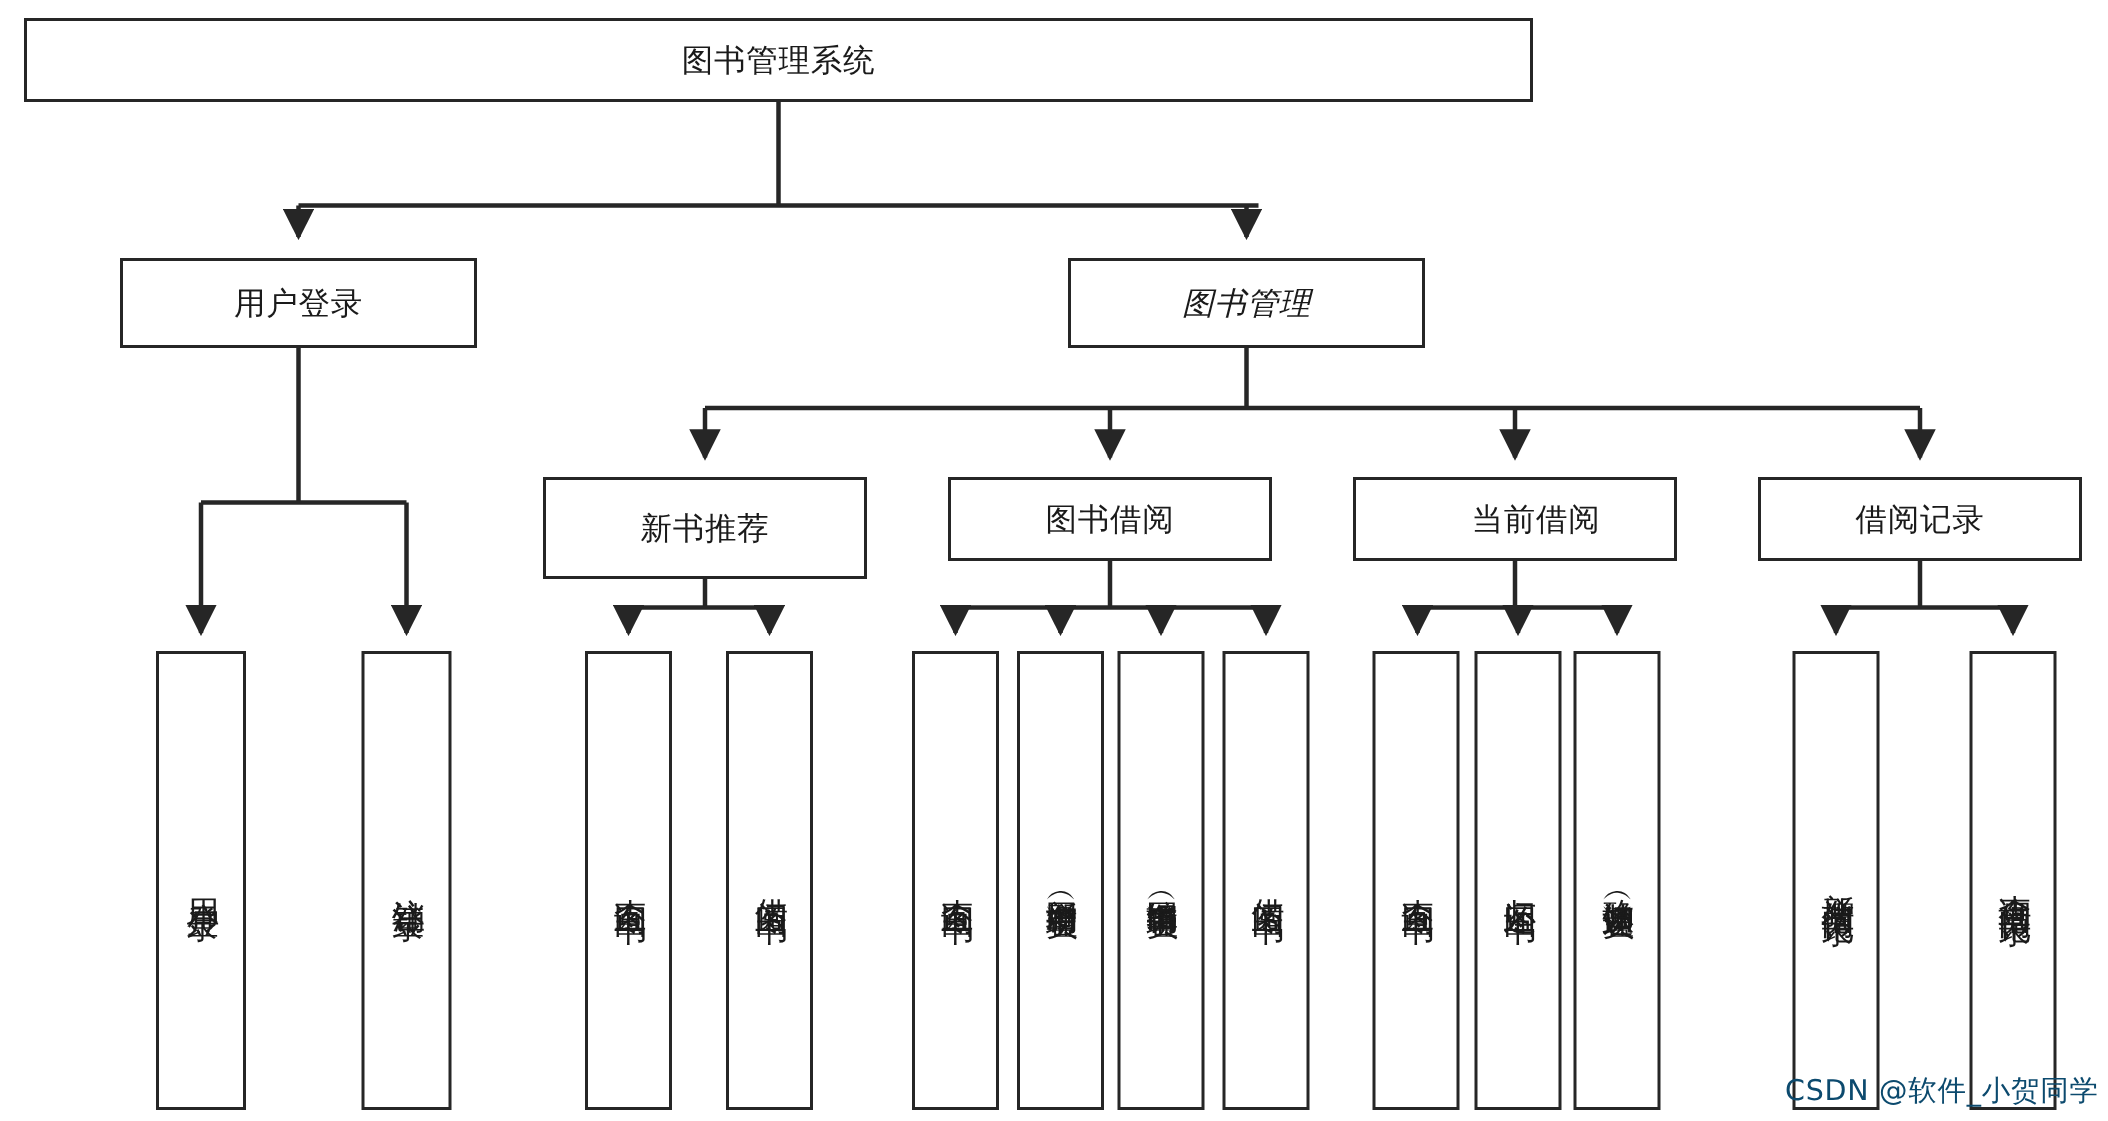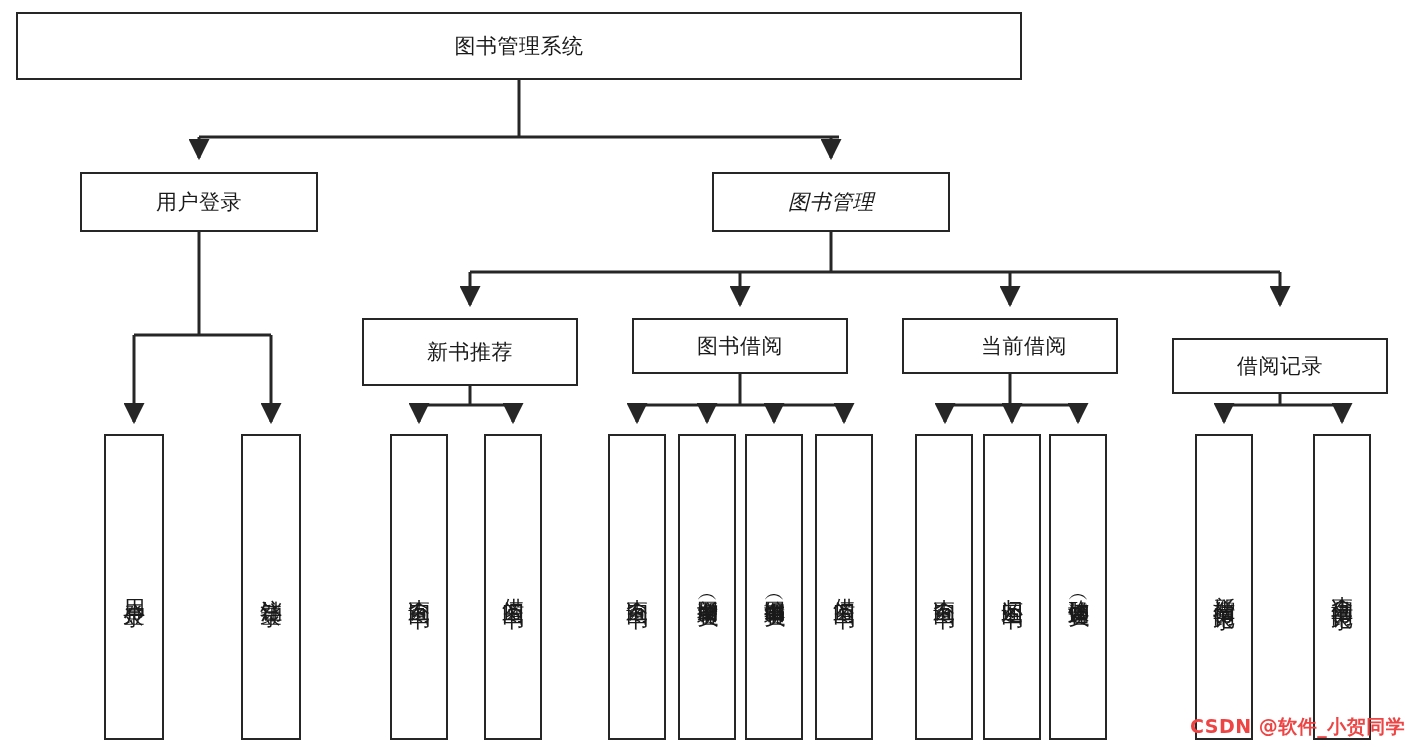--- a/index.html
+++ b/index.html
@@ -57,24 +57,23 @@
     letter-spacing: 3px;
     white-space: nowrap;
   }
   .node.vert.tight .label {
     letter-spacing: 1px;
     font-size: 21px;
   }
   .watermark {
     position: absolute;
     font-size: 19px;
-    color: #ef4444;
+    color: #0c4a6e;
     white-space: nowrap;
     letter-spacing: 0.5px;
-    font-weight: bold;
   }
 </style>
 </head>
 <body>
 
 <div id="canvas">
 
   <svg id="wires" viewBox="0 0 1405 747" xmlns="http://www.w3.org/2000/svg">
     <defs>
       <marker id="arrow" viewBox="0 0 10 10" refX="9" refY="5" markerWidth="7" markerHeight="7" orient="auto-start-reverse">
@@ -118,41 +117,41 @@
       <path d="M 1012 405 L 1012 422" marker-end="url(#arrow)"></path>
       <path d="M 1078 405 L 1078 422" marker-end="url(#arrow)"></path>
 
       <path d="M 1280 374 L 1280 405"></path>
       <path d="M 1224 405 L 1342 405"></path>
       <path d="M 1224 405 L 1224 422" marker-end="url(#arrow)"></path>
       <path d="M 1342 405 L 1342 422" marker-end="url(#arrow)"></path>
     </g>
   </svg>
 
-  <div class="node" style="left:16px; top:12px; width:1006px; height:68px;">
+  <div class="node" style="left:16px; top:12px; width:1006px; height:56px;">
     <span class="label">图书管理系统</span>
   </div>
 
   <div class="node" style="left:80px; top:172px; width:238px; height:60px;">
     <span class="label">用户登录</span>
   </div>
   <div class="node" style="left:712px; top:172px; width:238px; height:60px;font-style:italic;">
     <span class="label">图书管理</span>
   </div>
 
   <div class="node" style="left:362px; top:318px; width:216px; height:68px;">
     <span class="label">新书推荐</span>
   </div>
   <div class="node" style="left:632px; top:318px; width:216px; height:56px;justify-content:center;">
     <span class="label">图书借阅</span>
   </div>
   <div class="node" style="left:902px; top:318px; width:216px; height:56px;padding-left:28px;">
     <span class="label">当前借阅</span>
   </div>
-  <div class="node" style="left:1172px; top:318px; width:216px; height:56px;margin-top:20px;">
+  <div class="node" style="left:1172px; top:318px; width:216px; height:56px;">
     <span class="label">借阅记录</span>
   </div>
 
   <div class="node vert" style="left:104px; top:434px; width:60px; height:306px;">
     <span class="label">用户登录</span>
   </div>
   <div class="node vert" style="left:241px; top:434px; width:60px; height:306px;">
     <span class="label">注销登录</span>
   </div>
 

